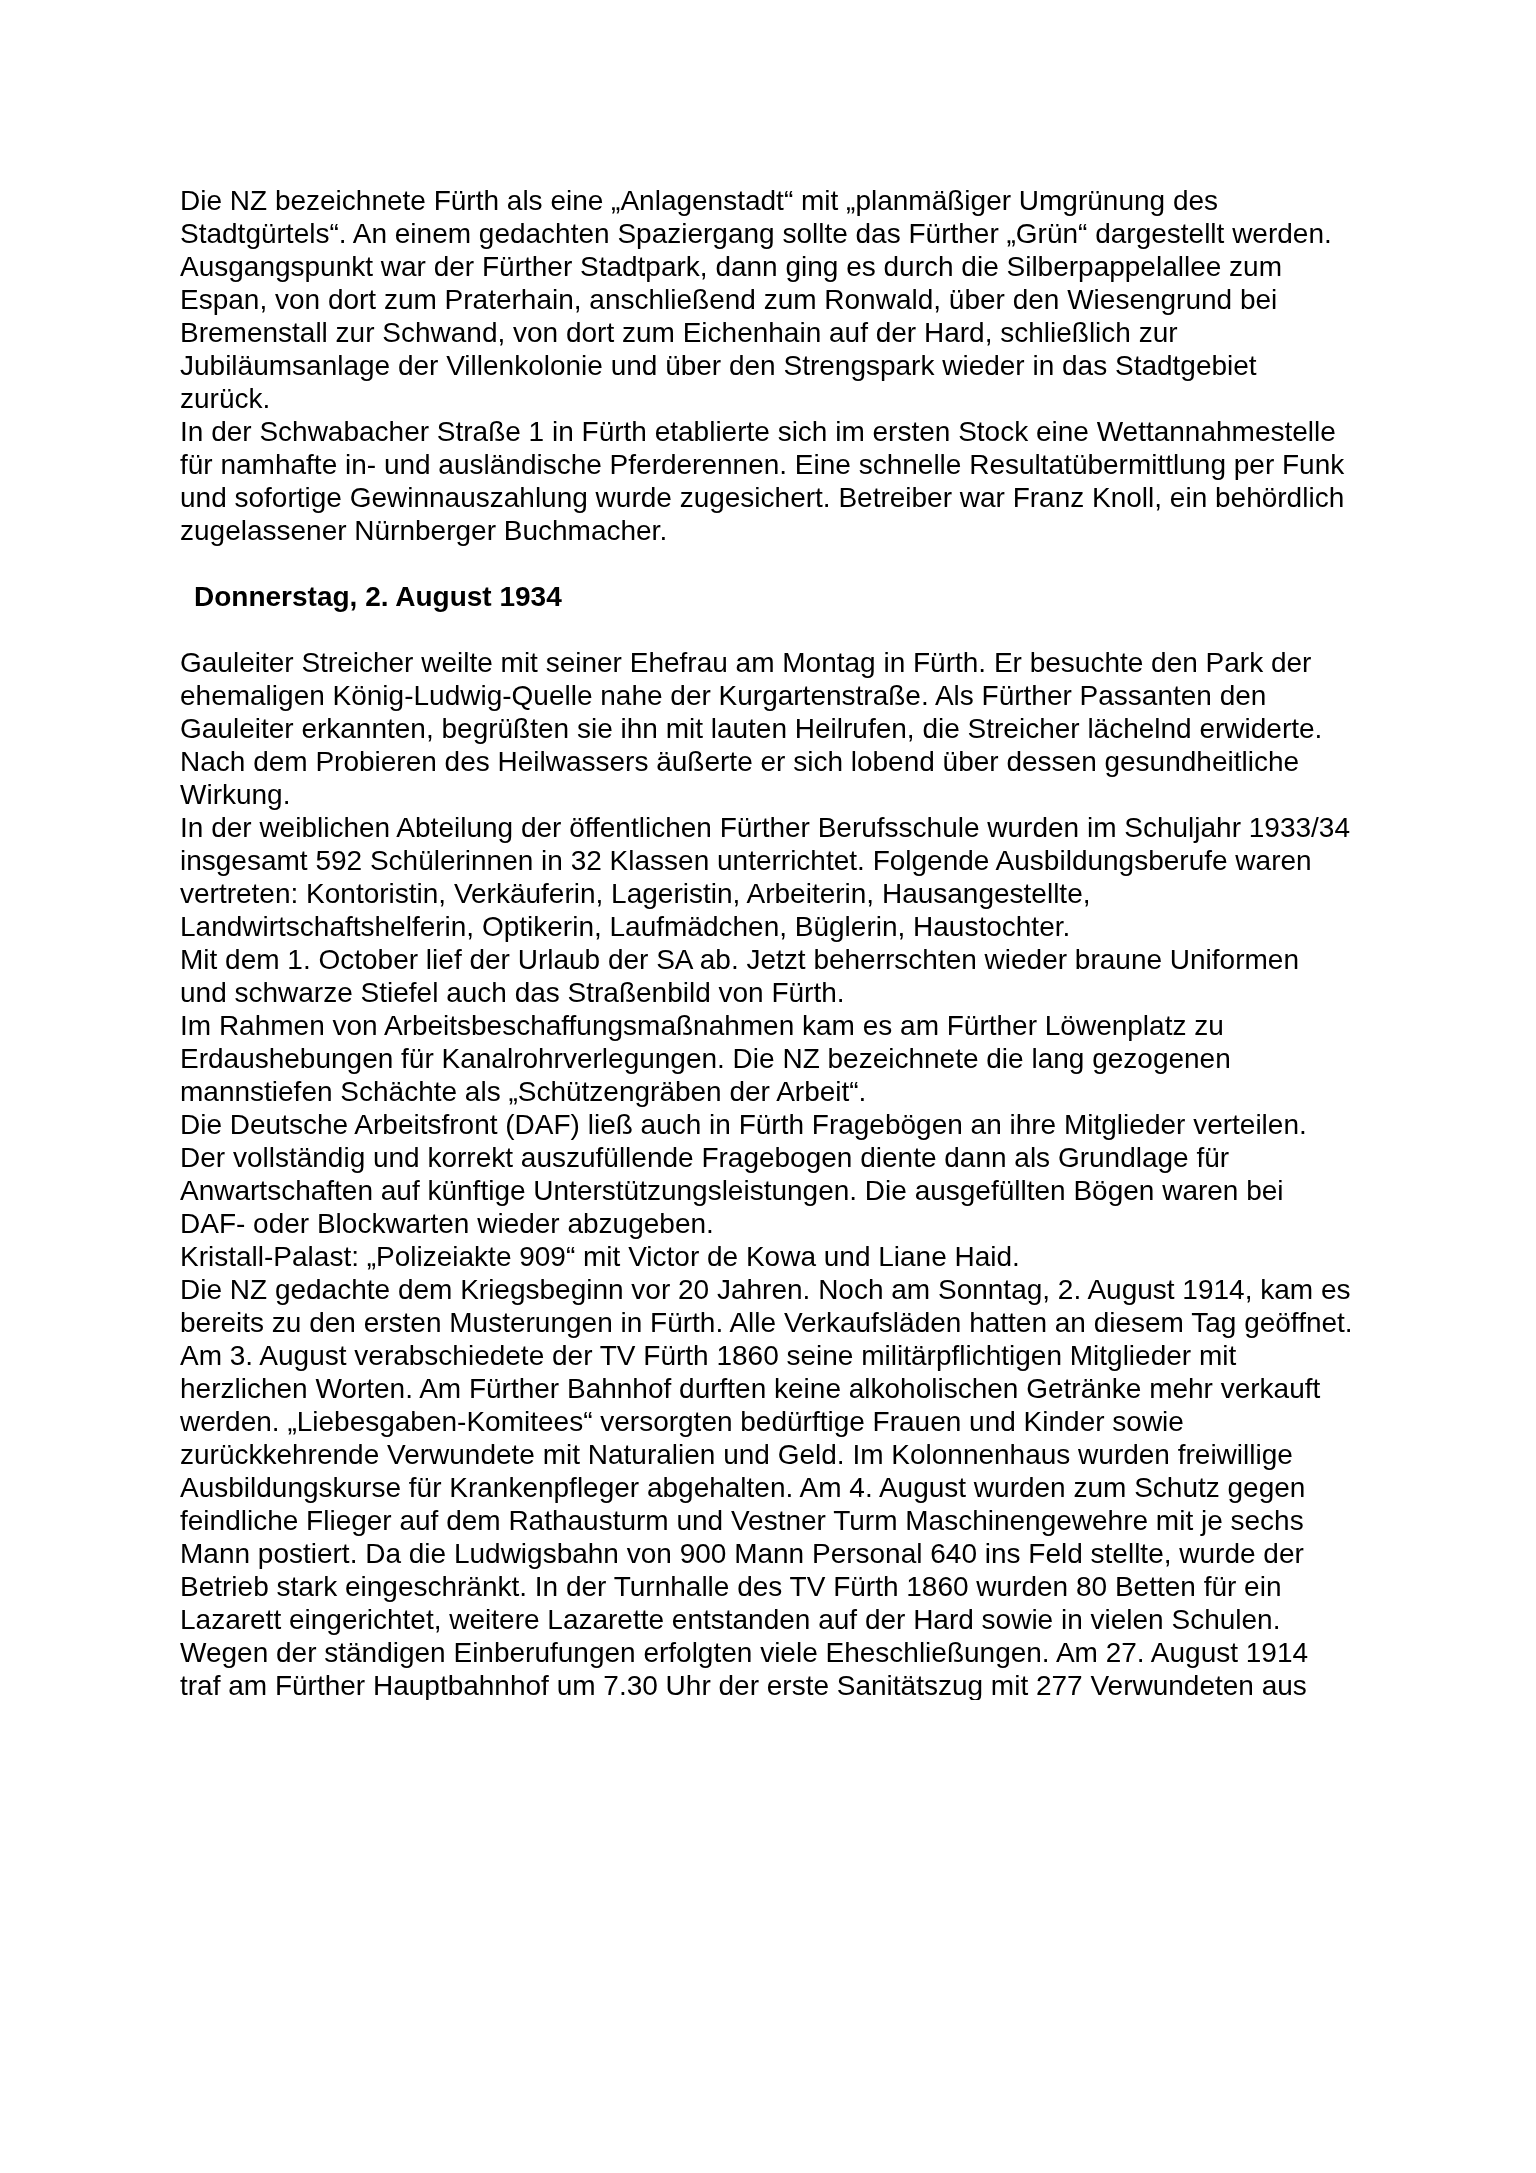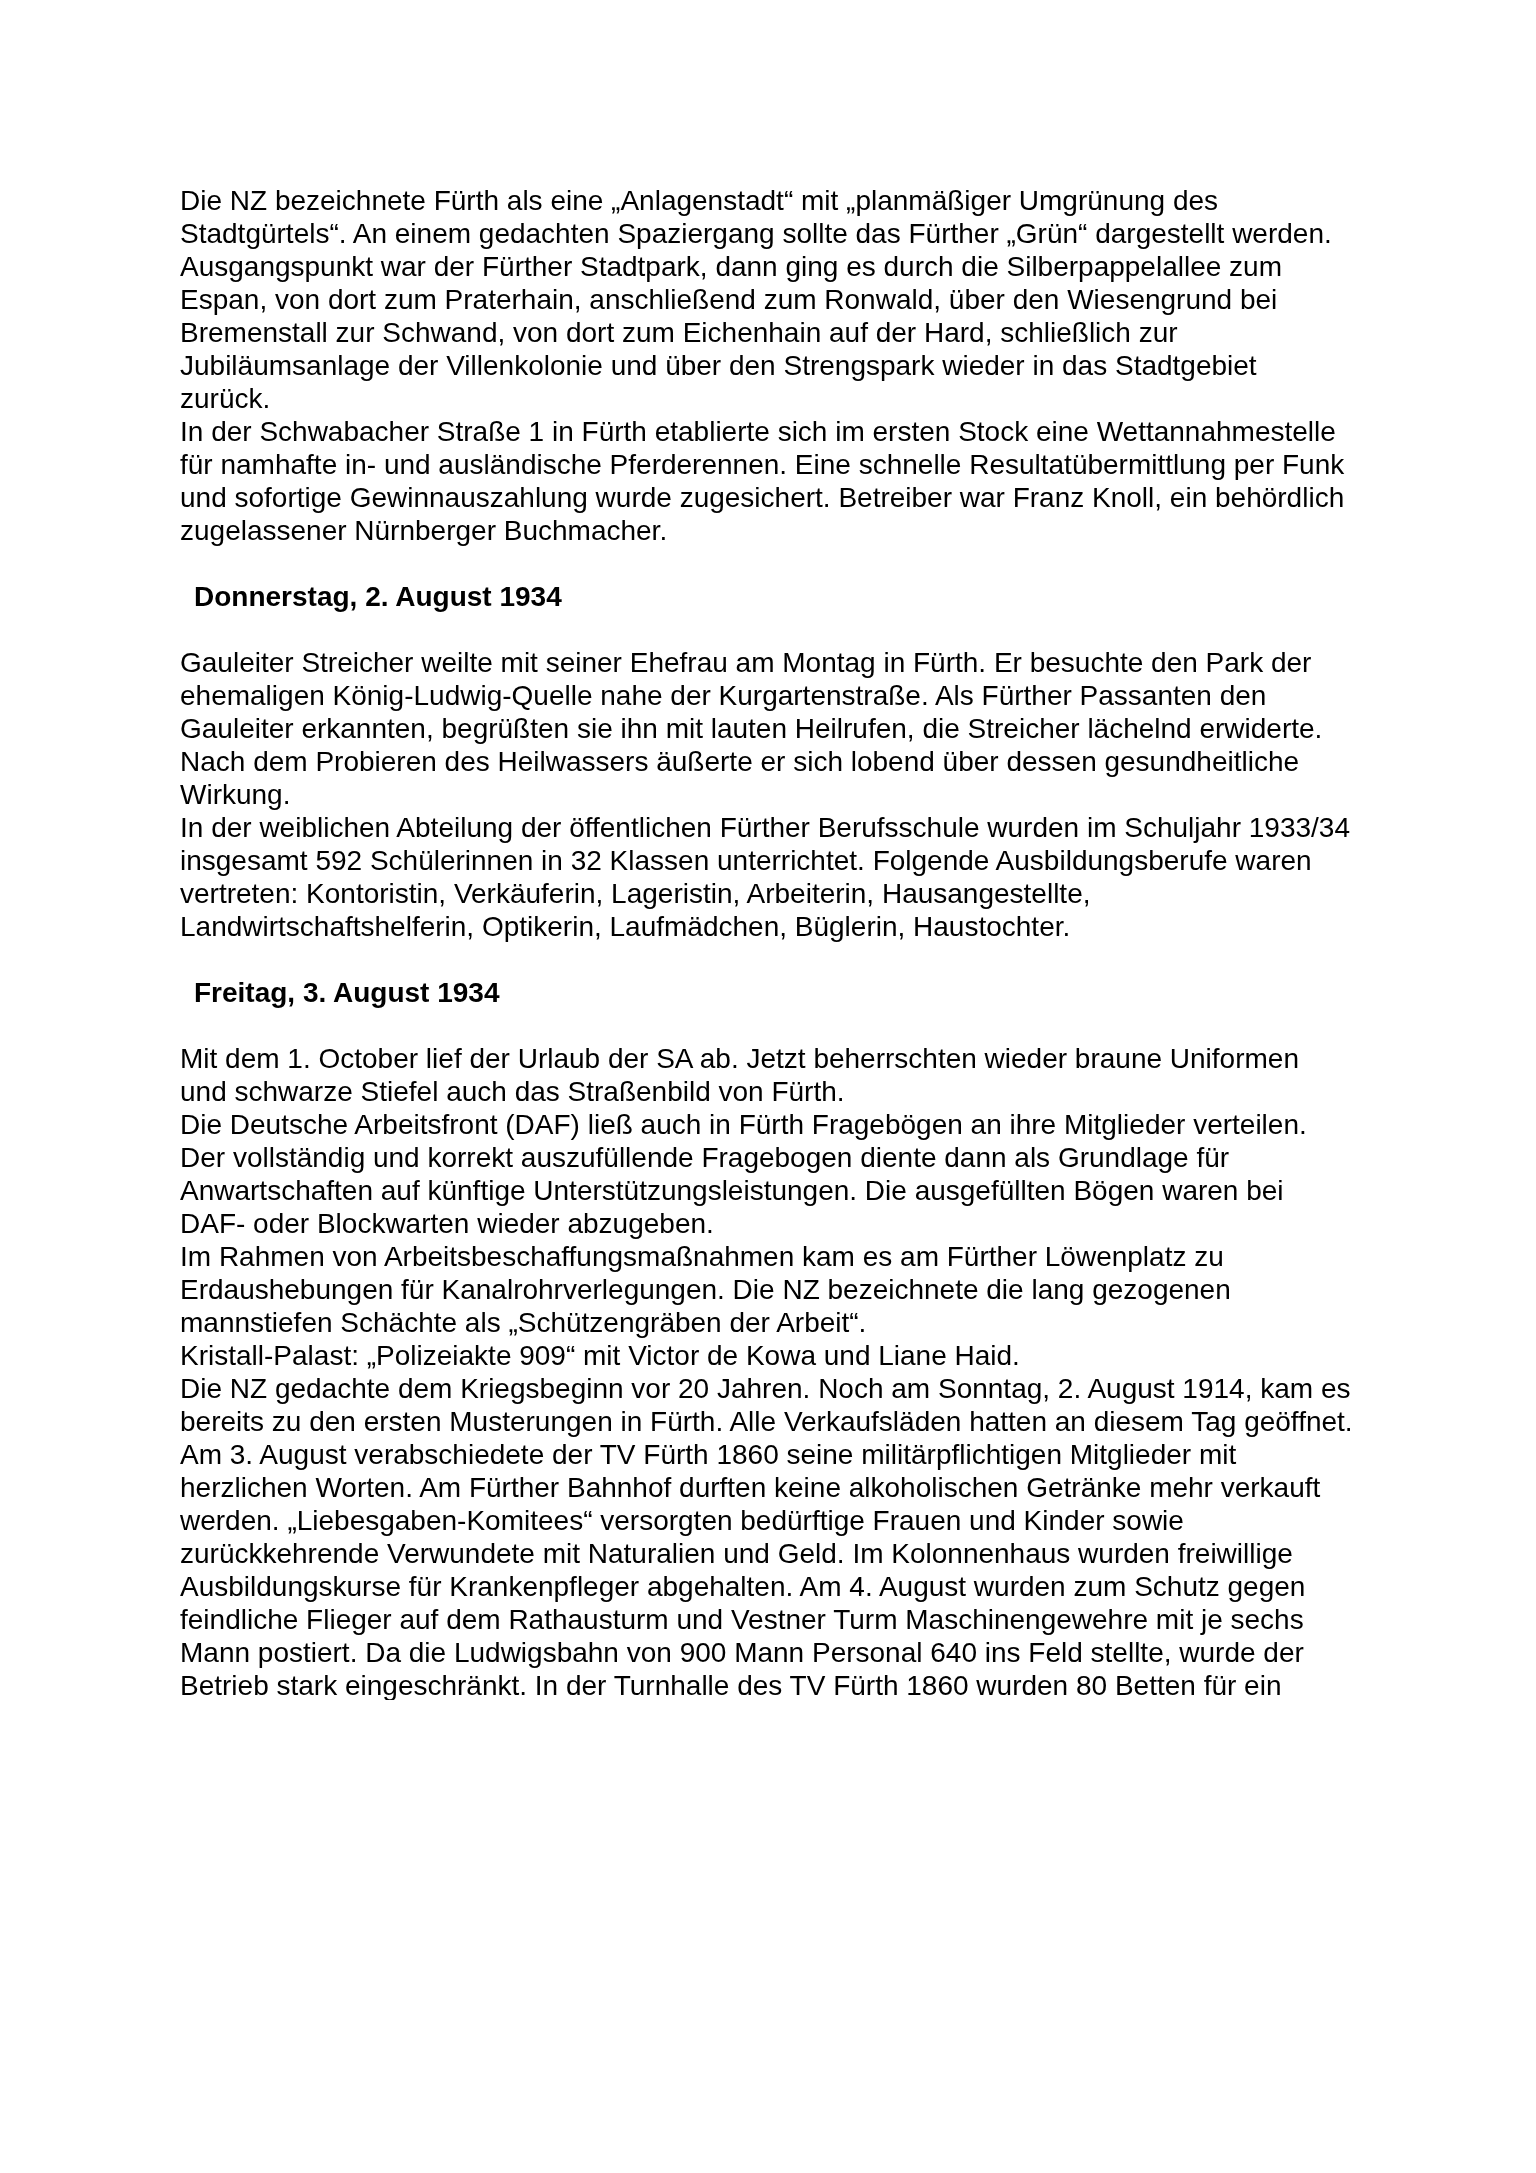--- a/index.html
+++ b/index.html
@@ -36,20 +36,19 @@
 </style>
 </head>
 <body>
 
 <div class="page">
   <p class="para">Die NZ bezeichnete Fürth als eine „Anlagenstadt“ mit „planmäßiger Umgrünung des Stadtgürtels“. An einem gedachten Spaziergang sollte das Fürther „Grün“ dargestellt werden. Ausgangspunkt war der Fürther Stadtpark, dann ging es durch die Silberpappelallee zum Espan, von dort zum Praterhain, anschließend zum Ronwald, über den Wiesengrund bei Bremenstall zur Schwand, von dort zum Eichenhain auf der Hard, schließlich zur Jubiläumsanlage der Villenkolonie und über den Strengspark wieder in das Stadtgebiet zurück.</p>
   <p class="para">In der Schwabacher Straße 1 in Fürth etablierte sich im ersten Stock eine Wettannahmestelle für namhafte in- und ausländische Pferderennen. Eine schnelle Resultatübermittlung per Funk und sofortige Gewinnauszahlung wurde zugesichert. Betreiber war Franz Knoll, ein behördlich zugelassener Nürnberger Buchmacher.</p>
   <h2 class="heading">Donnerstag, 2. August 1934</h2>
   <p class="para">Gauleiter Streicher weilte mit seiner Ehefrau am Montag in Fürth. Er besuchte den Park der ehemaligen König-Ludwig-Quelle nahe der Kurgartenstraße. Als Fürther Passanten den Gauleiter erkannten, begrüßten sie ihn mit lauten Heilrufen, die Streicher lächelnd erwiderte. Nach dem Probieren des Heilwassers äußerte er sich lobend über dessen gesundheitliche Wirkung.</p>
   <p class="para">In der weiblichen Abteilung der öffentlichen Fürther Berufsschule wurden im Schuljahr 1933/34 insgesamt 592 Schülerinnen in 32 Klassen unterrichtet. Folgende Ausbildungsberufe waren vertreten: Kontoristin, Verkäuferin, Lageristin, Arbeiterin, Hausangestellte, Landwirtschaftshelferin, Optikerin, Laufmädchen, Büglerin, Haustochter.</p>
-  <h2 class="heading">Freitag, 3. August 1934</h2>
   <p class="para">Mit dem 1. October lief der Urlaub der SA ab. Jetzt beherrschten wieder braune Uniformen und schwarze Stiefel auch das Straßenbild von Fürth.</p>
+  <p class="para">Im Rahmen von Arbeitsbeschaffungsmaßnahmen kam es am Fürther Löwenplatz zu Erdaushebungen für Kanalrohrverlegungen. Die NZ bezeichnete die lang gezogenen mannstiefen Schächte als „Schützengräben der Arbeit“.</p>
   <p class="para">Die Deutsche Arbeitsfront (DAF) ließ auch in Fürth Fragebögen an ihre Mitglieder verteilen. Der vollständig und korrekt auszufüllende Fragebogen diente dann als Grundlage für Anwartschaften auf künftige Unterstützungsleistungen. Die ausgefüllten Bögen waren bei DAF- oder Blockwarten wieder abzugeben.</p>
-  <p class="para">Im Rahmen von Arbeitsbeschaffungsmaßnahmen kam es am Fürther Löwenplatz zu Erdaushebungen für Kanalrohrverlegungen. Die NZ bezeichnete die lang gezogenen mannstiefen Schächte als „Schützengräben der Arbeit“.</p>
   <p class="para">Kristall-Palast: „Polizeiakte 909“ mit Victor de Kowa und Liane Haid.</p>
   <p class="para">Die NZ gedachte dem Kriegsbeginn vor 20 Jahren. Noch am Sonntag, 2. August 1914, kam es bereits zu den ersten Musterungen in Fürth. Alle Verkaufsläden hatten an diesem Tag geöffnet. Am 3. August verabschiedete der TV Fürth 1860 seine militärpflichtigen Mitglieder mit herzlichen Worten. Am Fürther Bahnhof durften keine alkoholischen Getränke mehr verkauft werden. „Liebesgaben-Komitees“ versorgten bedürftige Frauen und Kinder sowie zurückkehrende Verwundete mit Naturalien und Geld. Im Kolonnenhaus wurden freiwillige Ausbildungskurse für Krankenpfleger abgehalten. Am 4. August wurden zum Schutz gegen feindliche Flieger auf dem Rathausturm und Vestner Turm Maschinengewehre mit je sechs Mann postiert. Da die Ludwigsbahn von 900 Mann Personal 640 ins Feld stellte, wurde der Betrieb stark eingeschränkt. In der Turnhalle des TV Fürth 1860 wurden 80 Betten für ein Lazarett eingerichtet, weitere Lazarette entstanden auf der Hard sowie in vielen Schulen. Wegen der ständigen Einberufungen erfolgten viele Eheschließungen. Am 27. August 1914 traf am Fürther Hauptbahnhof um 7.30 Uhr der erste Sanitätszug mit 277 Verwundeten aus der Schlacht bei Luneville ein.</p>
   <h2 class="heading">Montag, 6. August 1934</h2>
 </div>
 
 </body></html>

